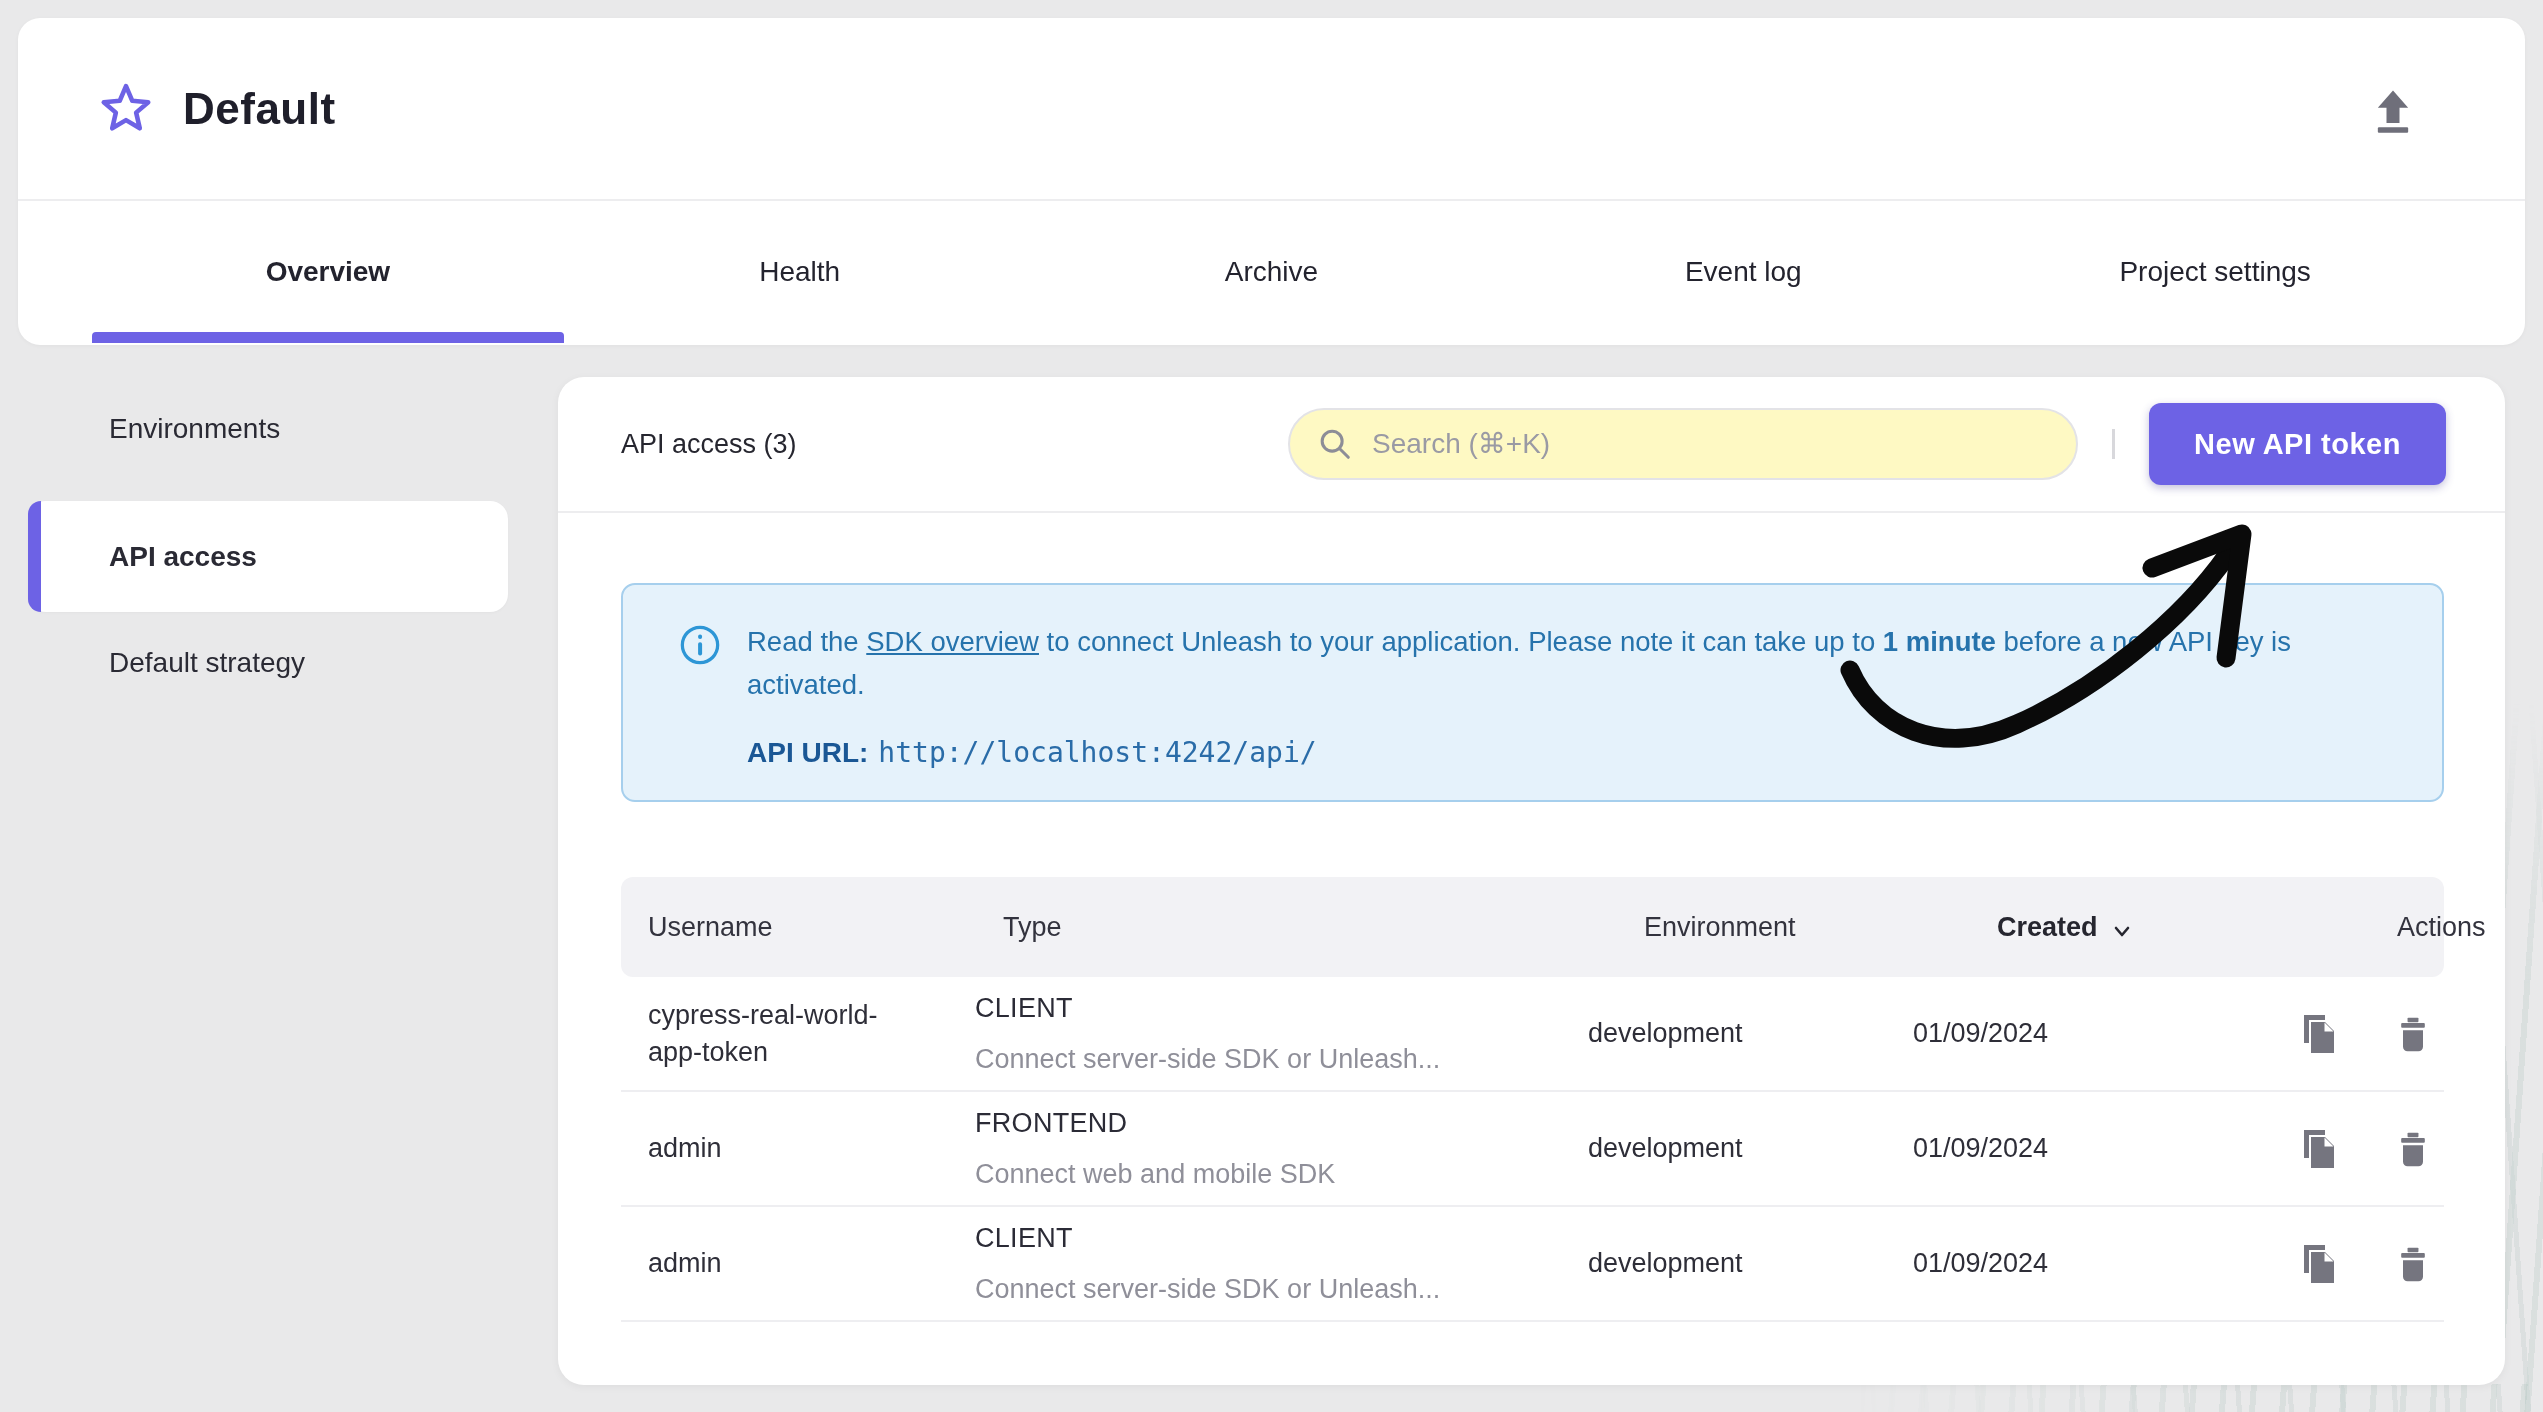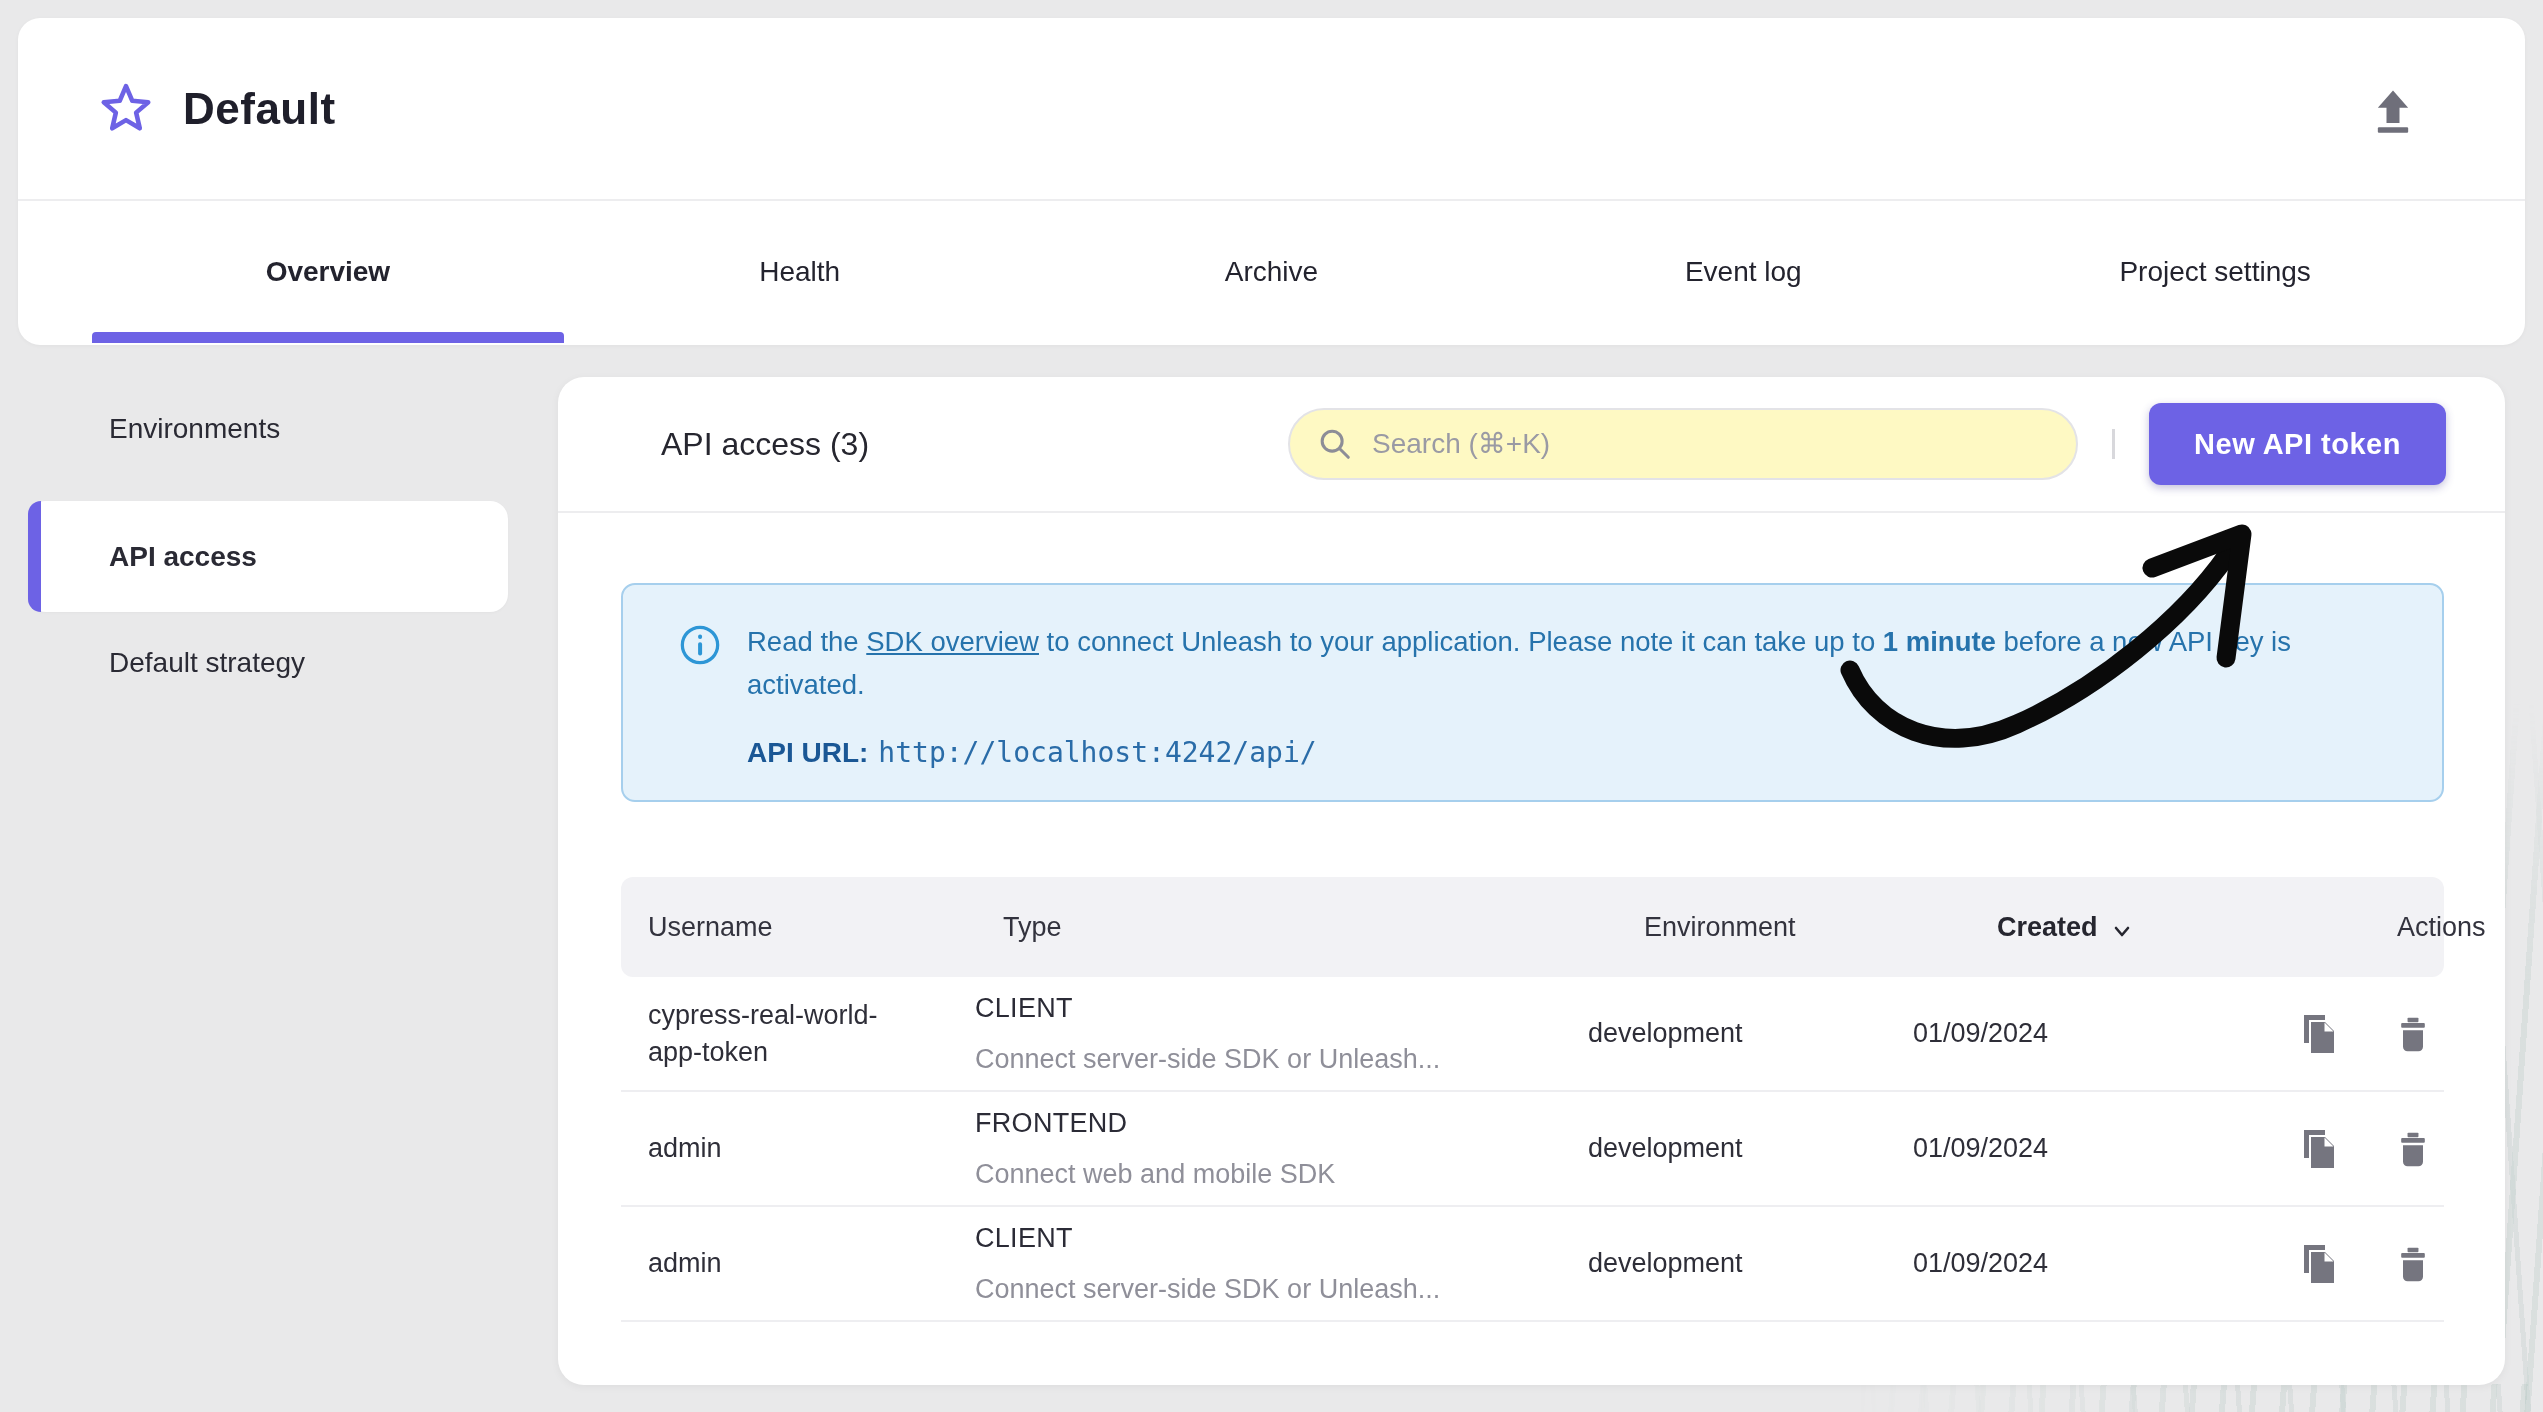--- a/index.html
+++ b/index.html
@@ -47,21 +47,21 @@
     font-weight:700; box-shadow:0 1px 3px rgba(0,0,0,.03); }
   .side-active::before { content:""; position:absolute; left:0; top:0; bottom:0; width:13px;
     background:var(--primary); border-radius:14px 0 0 14px; }
   .side-strategy { top:637px; height:52px; }
 
   
   .main-panel { position:absolute; z-index:1; left:558px; top:377px; width:1947px; height:1008px;
     background:#fff; border-radius:26px; box-shadow:0 2px 8px rgba(0,0,0,.05); }
   .panel-header { position:relative; height:136px; display:flex; align-items:center;
     padding:0 59px 0 63px; border-bottom:2px solid #ededef; }
-  .panel-title { font-size:32px; color:#26262f; font-weight:400;margin-left:40px; }
+  .panel-title { font-size:27px; color:#26262f; font-weight:400; }
   .search-group { margin-left:auto; display:flex; align-items:center; }
   .search-pill { width:790px; height:72px; border-radius:36px; background:#fef9c3;
     border:2px solid #e3e3e7; display:flex; align-items:center; padding:0 16px 0 26px; }
   .search-pill input { flex:1; border:none; outline:none; background:transparent;
     font-size:28px; color:#55555e; font-family:"Liberation Sans",sans-serif; margin-left:18px; }
   .search-pill input::placeholder { color:#9a9aa4; }
   .vdivider { width:3px; height:30px; background:#d8d8dc; margin:0 34px; }
   .new-token-btn { width:297px; height:82px; border:none; border-radius:12px; background:var(--primary);
     color:#fff; font-size:29px; font-weight:700; font-family:"Liberation Sans",sans-serif;
     cursor:pointer; box-shadow:0 3px 8px rgba(60,50,140,.30); letter-spacing:.5px; }

